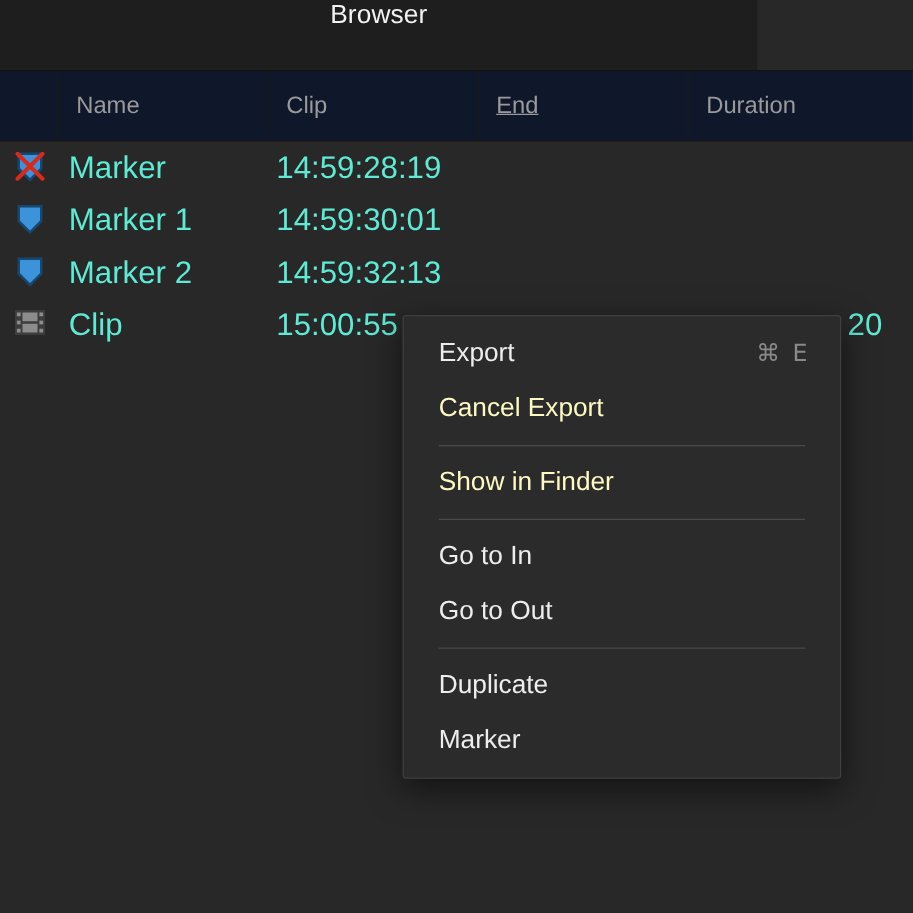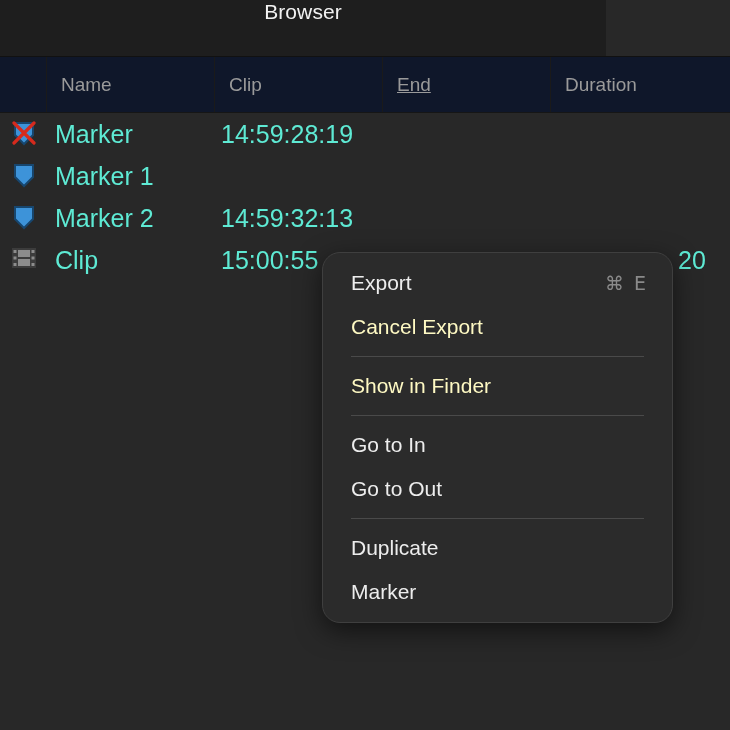--- a/index.html
+++ b/index.html
@@ -112,21 +112,21 @@
   .filmstrip { display:block; }
 
   
   .ctx-menu {
     position: absolute;
     left: 322px;
     top: 252px;
     width: 351px;
     background: #2b2b2b;
     border: 1px solid #3f3f3f;
-    border-radius: 18px;
+    border-radius: 3px;
     box-shadow: 0 8px 26px rgba(0,0,0,0.55);
     padding: 8px 0 8px 0;
     box-sizing: border-box;
   }
   .menu-item {
     position: relative;
     height: 44px;
     display: flex;
     align-items: center;
     padding: 0 24px 0 28px;
@@ -184,20 +184,21 @@
 
     <div class="row">
       <div class="cell-icon">
         <span class="icon-wrap">
           <svg class="shield" width="24" height="26" viewBox="0 0 24 26">
             <path d="M3 2 H21 V14 L12 23 L3 14 Z" fill="#3d93d9" stroke="#17466e" stroke-width="2"></path>
           </svg>
         </span>
       </div>
       <div class="cell-name">Marker 1</div>
+      <div class="cell-start">14:59:30:01</div>
       <div class="cell-end"></div>
       <div class="cell-duration"></div>
     </div>
 
     <div class="row">
       <div class="cell-icon">
         <span class="icon-wrap">
           <svg class="shield" width="24" height="26" viewBox="0 0 24 26">
             <path d="M3 2 H21 V14 L12 23 L3 14 Z" fill="#3d93d9" stroke="#17466e" stroke-width="2"></path>
           </svg>

